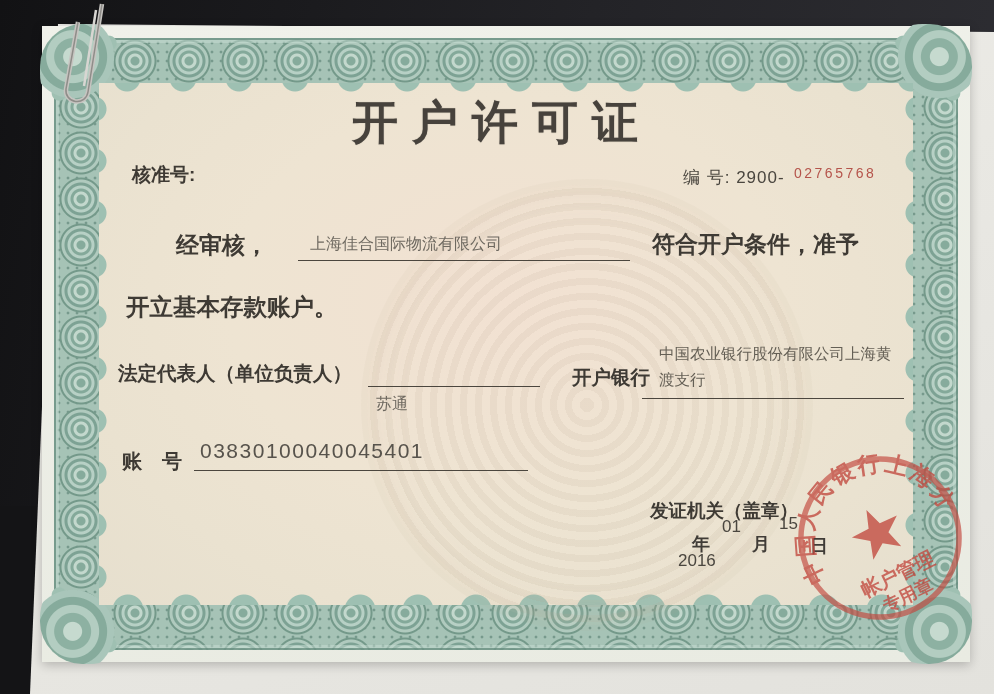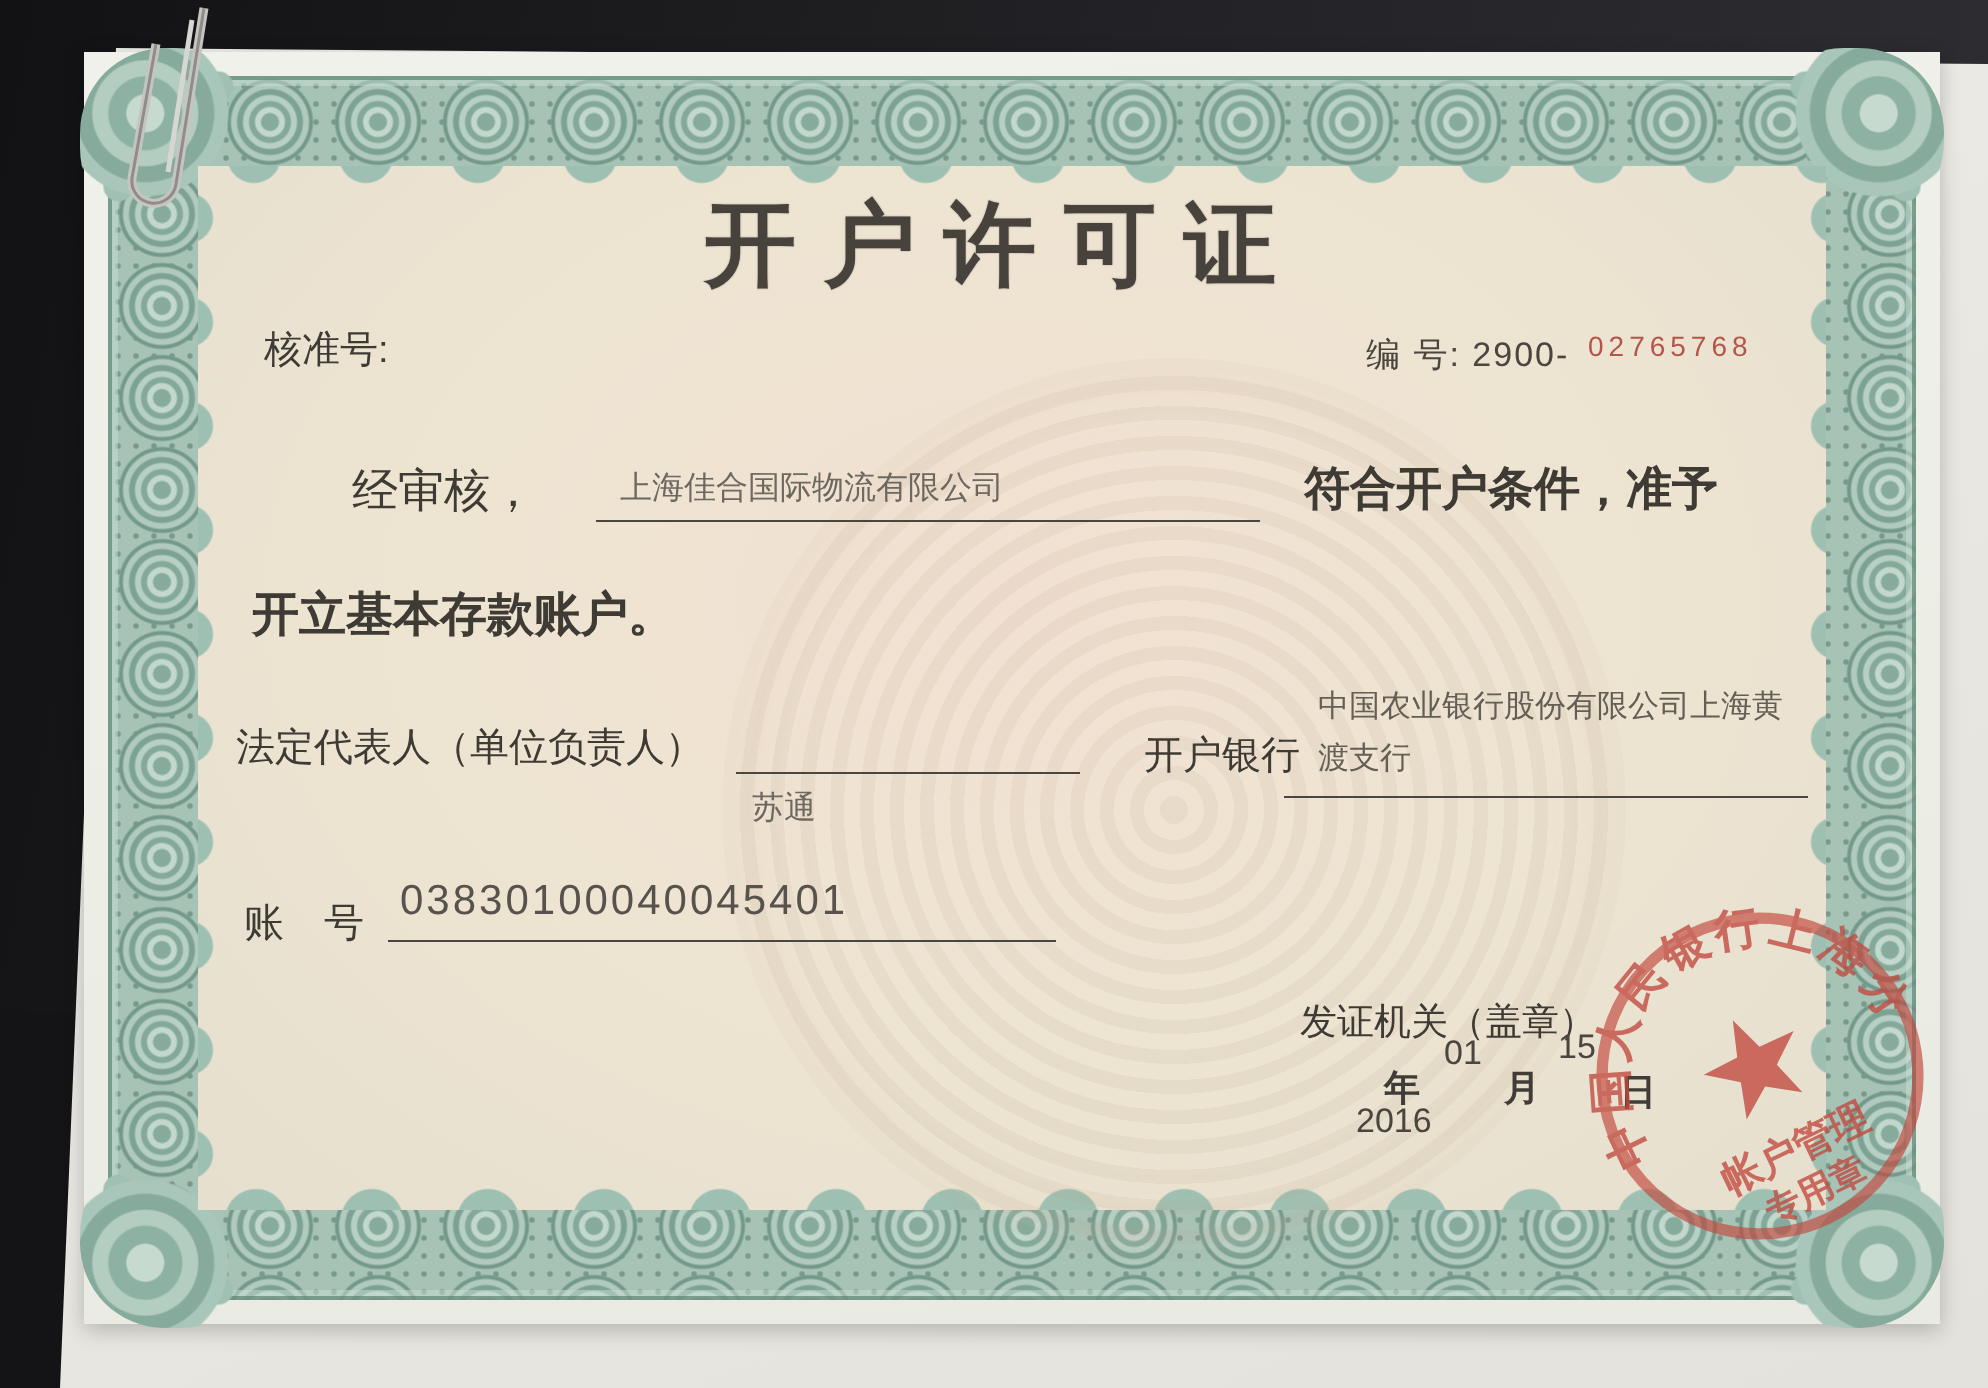--- a/index.html
+++ b/index.html
@@ -73,26 +73,26 @@
       repeating-radial-gradient(circle, rgba(180,162,140,.16) 0 7px, rgba(238,228,210,0) 7px 15px);
     box-shadow:0 0 0 6px rgba(180,162,140,.08), inset 0 0 40px rgba(214,190,168,.25);
     opacity:.8;}
   
   .content{position:absolute;inset:0;color:#403c37;}
   .content > div{position:absolute;white-space:nowrap;}
   .title{
     left:352px;top:92px;font-family:"DejaVu Serif", serif;
     font-size:46px;font-weight:700;letter-spacing:14px;color:#47423c;
     text-shadow:0 0 1px rgba(70,66,60,.4);}
-  .lbl{font-weight:400;color:#3e3a34;}
+  .lbl{font-weight:700;color:#3e3a34;}
   .approval-label{left:132px;top:162px;font-size:19px;}
   .approval-value{left:210px;top:157px;font-size:17px;color:#57534c;letter-spacing:1.5px;}
   .serial-label{left:683px;top:166px;font-size:17px;font-weight:400;color:#4a463f;letter-spacing:1px;}
   .serial-number{left:778px;top:165px;font-size:14px;color:#b5544b;letter-spacing:2.5px;font-weight:400;margin-left:16px;}
-  .reviewed{left:176px;top:230px;font-size:23px;font-weight:400;}
+  .reviewed{left:176px;top:230px;font-size:23px;font-weight:700;}
   .company{left:310px;top:234px;font-size:16px;color:#6e6960;}
   .condition{left:652px;top:229px;font-size:23px;font-weight:700;}
   .account-type{left:126px;top:291px;font-size:23.5px;font-weight:700;}
   .rep-label{left:118px;top:360px;font-size:19.5px;}
   .rep-value{left:376px;top:354px;font-size:16px;color:#6e6960;margin-top:40px;}
   .bank-label{left:572px;top:364px;font-size:19.5px;}
   .bank-value{left:659px;top:341px;font-size:15.5px;color:#645f55;line-height:26px;white-space:normal !important;width:276px;}
   .acct-label{left:122px;top:448px;font-size:20px;}
   .acct-value{left:200px;top:439px;font-size:21px;color:#57534c;letter-spacing:1.5px;}
   .issuer-label{left:650px;top:498px;font-size:18.5px;}

